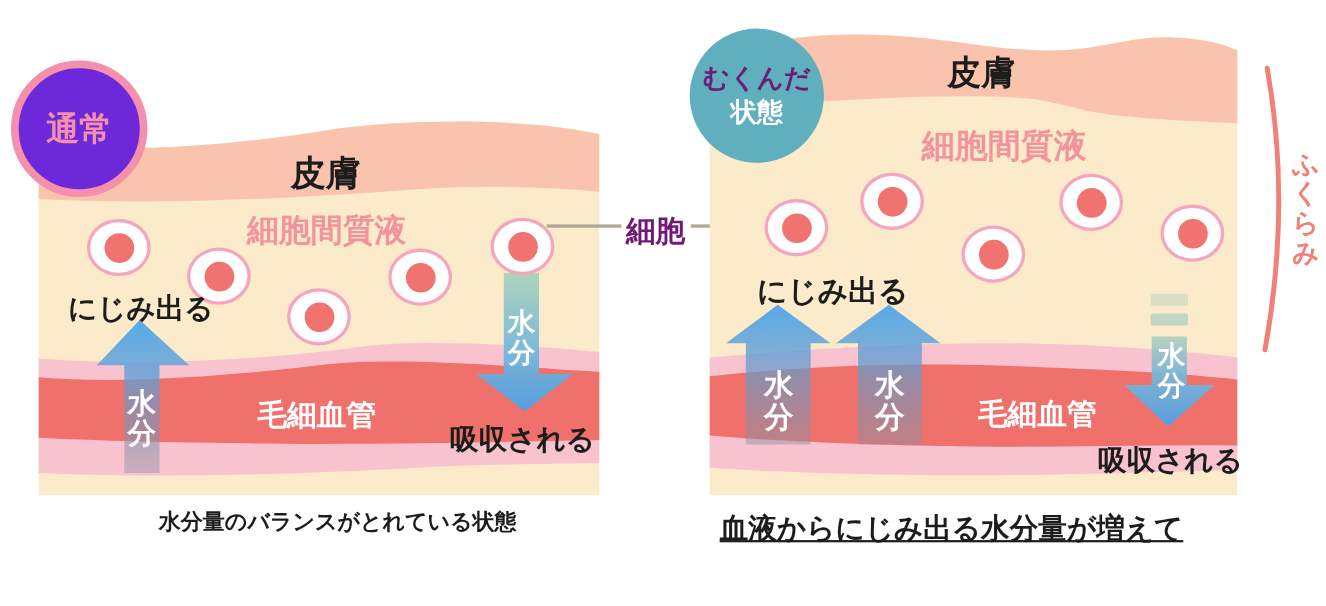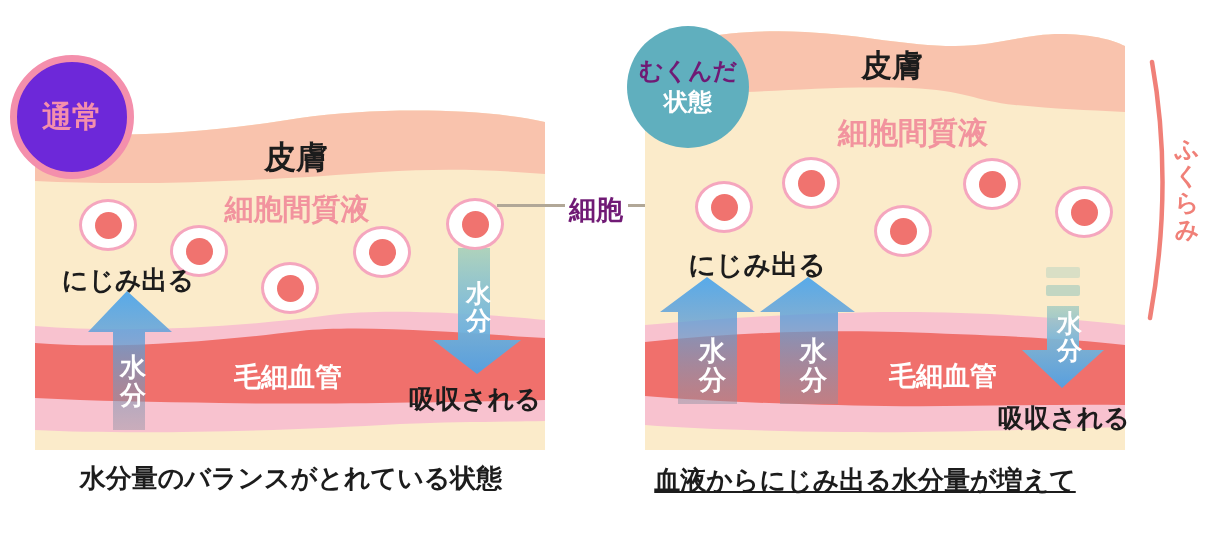--- a/index.html
+++ b/index.html
@@ -23,21 +23,21 @@
     display:flex;flex-direction:column;align-items:center;justify-content:center;
     text-align:center;
   }
   .cell{
     position:absolute;width:58px;height:52px;border-radius:50%;
     background:#ffffff;border:3px solid #F5A6BE;box-sizing:border-box;
     display:flex;align-items:center;justify-content:center;
   }
   .nucleus{width:27px;height:27px;border-radius:50%;background:#F0736F;}
   .connector{position:absolute;height:3px;background:#B1A797;}
-  .arrow-label{color:#ffffff;text-align:right;}
+  .arrow-label{color:#ffffff;text-align:center;}
 </style>
 </head>
 <body>
 
 <div class="stage">
 
   <svg class="abs" style="left:35px;top:100px;" width="510" height="350" viewBox="0 0 510 350">
     <path d="M0,31 C80,40 180,32 265,18 C340,7 450,8 510,22 L510,350 L0,350 Z" fill="#FBEBCA"></path>
     <path d="M0,31 C80,40 180,32 265,18 C340,7 450,8 510,22 L510,74 C460,70 410,68 345,72 C250,79 120,87 0,81 Z" fill="#F9C3AD"></path>
     <path d="M0,226 C90,233 200,228 295,215 C350,208 450,214 510,220 L510,321 C460,322 420,322 365,324 C250,331 100,335 0,330 Z" fill="#F8C2CF"></path>
@@ -85,21 +85,21 @@
     </div>
 
   <div class="abs badge-normal" style="left:10px;top:55px;">
     <span class="jp" style="font-size:30px;color:#F48FAC;">通常</span>
   </div>
   <div class="abs jp ctr" style="left:296px;top:136px;font-size:32px;">皮膚</div>
   <div class="abs jp ctr" style="left:297px;top:190px;font-size:29px;color:#F2939E;">細胞間質液</div>
   <div class="abs jp ctr" style="left:128px;top:263px;font-size:26px;">にじみ出る</div>
   <div class="abs jp ctr" style="left:288px;top:359px;font-size:27px;color:#ffffff;">毛細血管</div>
   <div class="abs jp ctr" style="left:475px;top:382px;font-size:26px;">吸収される</div>
-  <div class="abs jp ctr" style="left:291px;top:461px;font-size:26px;">水分量のバランスがとれている状態</div>
+  <div class="abs jp ctr" style="left:307px;top:461px;font-size:20px;">水分量のバランスがとれている状態</div>
 
   <div class="connector" style="left:497px;top:204px;width:68px;"></div>
   <div class="abs jp ctr" style="left:596px;top:192px;font-size:27px;color:#701a75;">細胞</div>
   <div class="connector" style="left:628px;top:204px;width:66px;"></div>
 
   <svg class="abs" style="left:645px;top:20px;" width="480" height="430" viewBox="0 0 480 430">
     <path d="M0,34 C40,16 100,9 160,12 C220,15 260,26 310,26 C355,26 380,13 420,14 C450,15 468,20 480,26 L480,430 L0,430 Z" fill="#FBEBCA"></path>
     <path d="M0,34 C40,16 100,9 160,12 C220,15 260,26 310,26 C355,26 380,13 420,14 C450,15 468,20 480,26 L480,92 C440,90 410,89 370,85 C330,81 320,70 265,68 C200,66 150,70 100,72 C55,74 20,78 0,80 Z" fill="#F9C3AD"></path>
     <path d="M0,305 C90,297 180,292 255,292 C340,292 420,298 480,305 L480,407 C400,409 300,413 200,412 C120,411 50,409 0,405 Z" fill="#F8C2CF"></path>
     <path d="M0,322 C90,312 180,310 255,312 C340,315 420,318 480,325 L480,385 C400,384 320,387 240,386 C150,385 60,381 0,376 Z" fill="#F0706C"></path>

